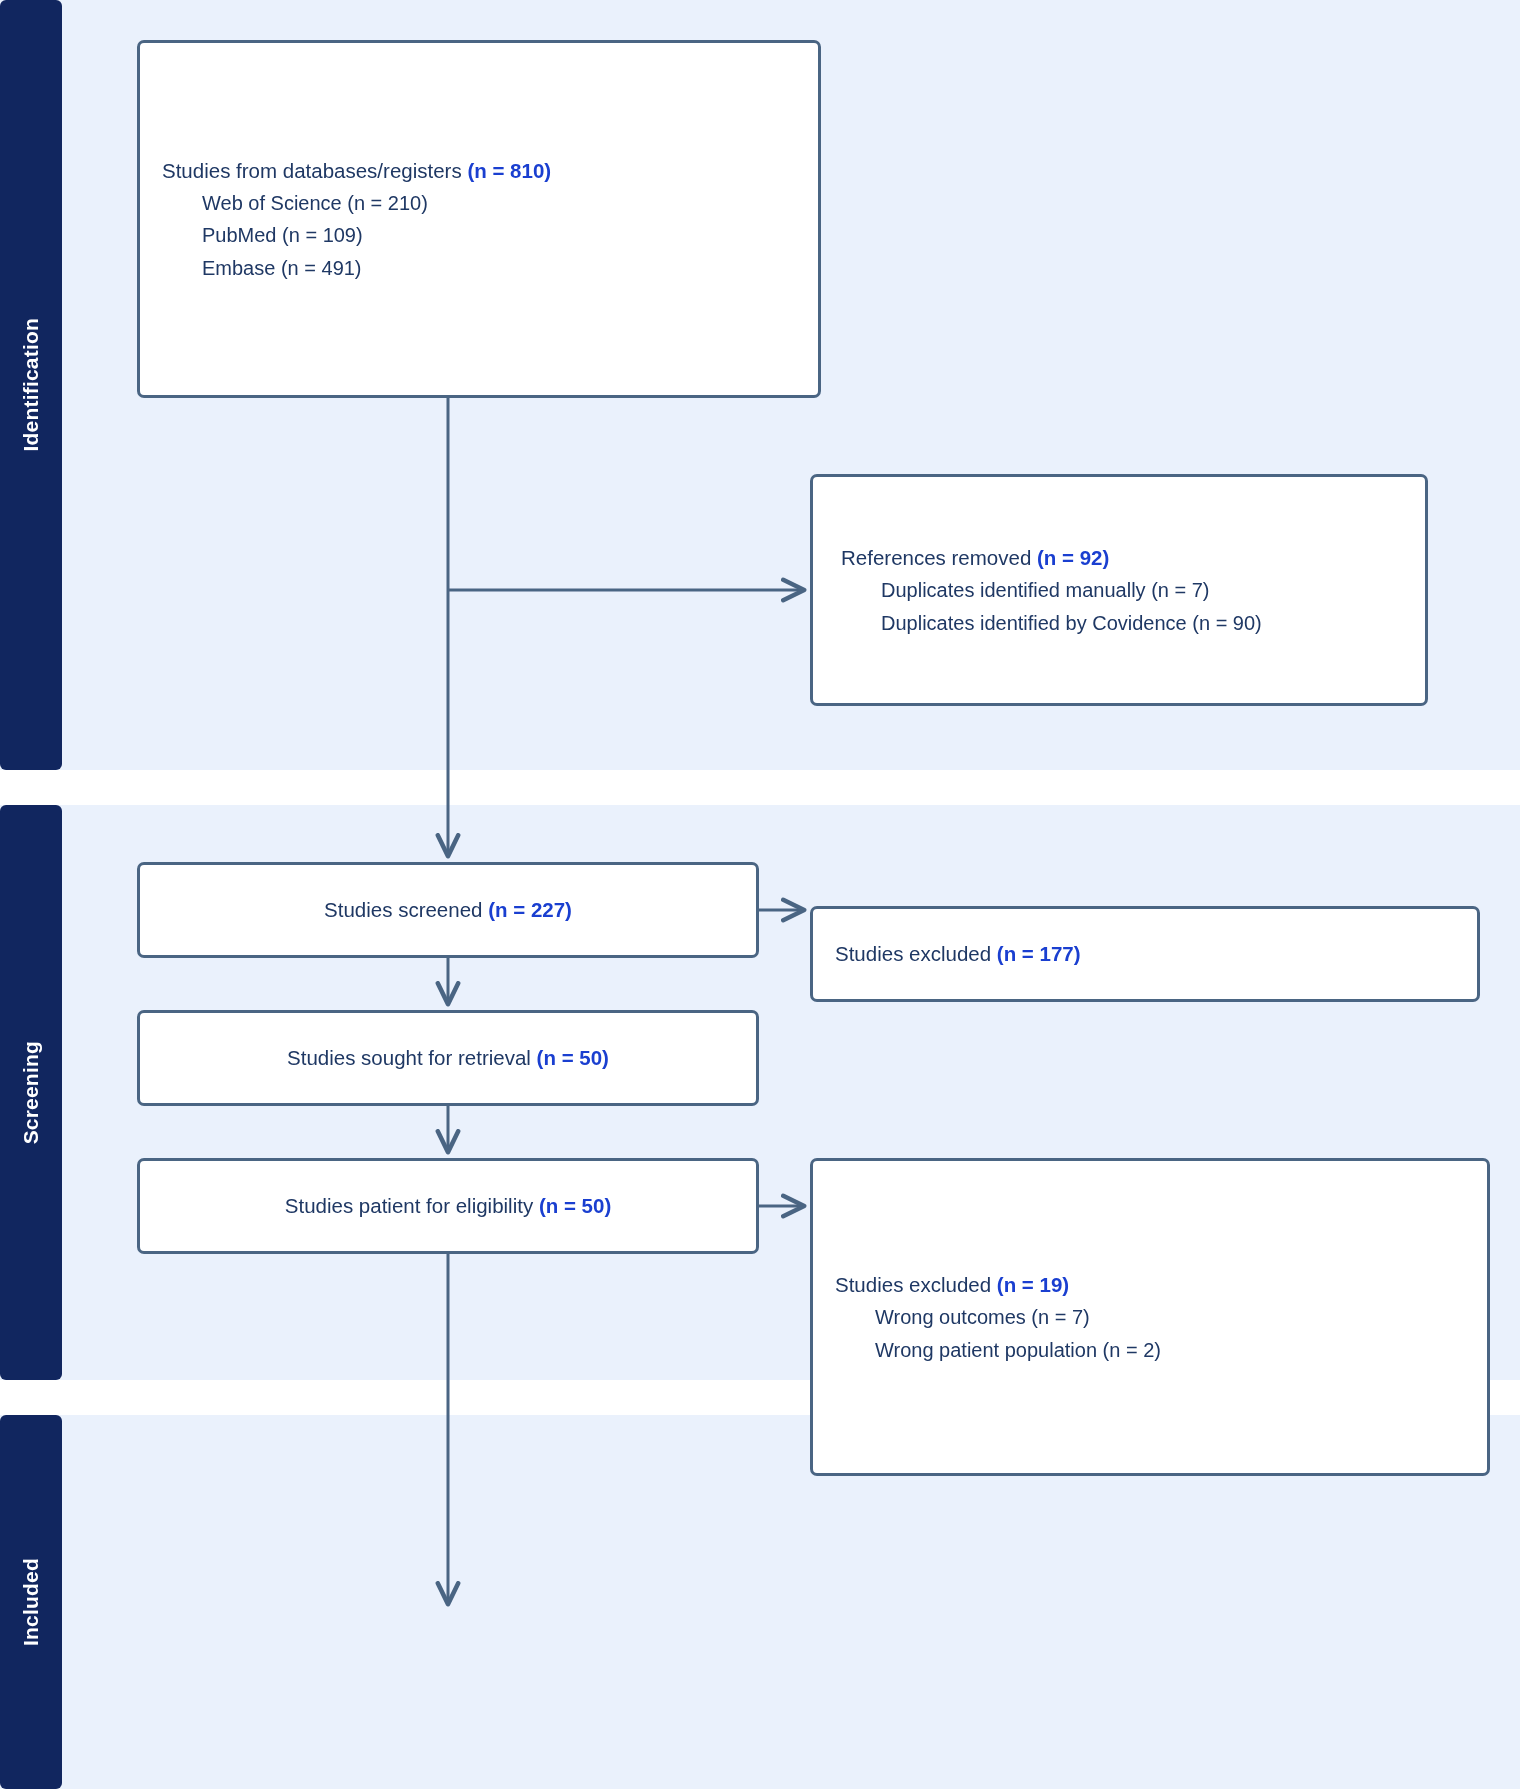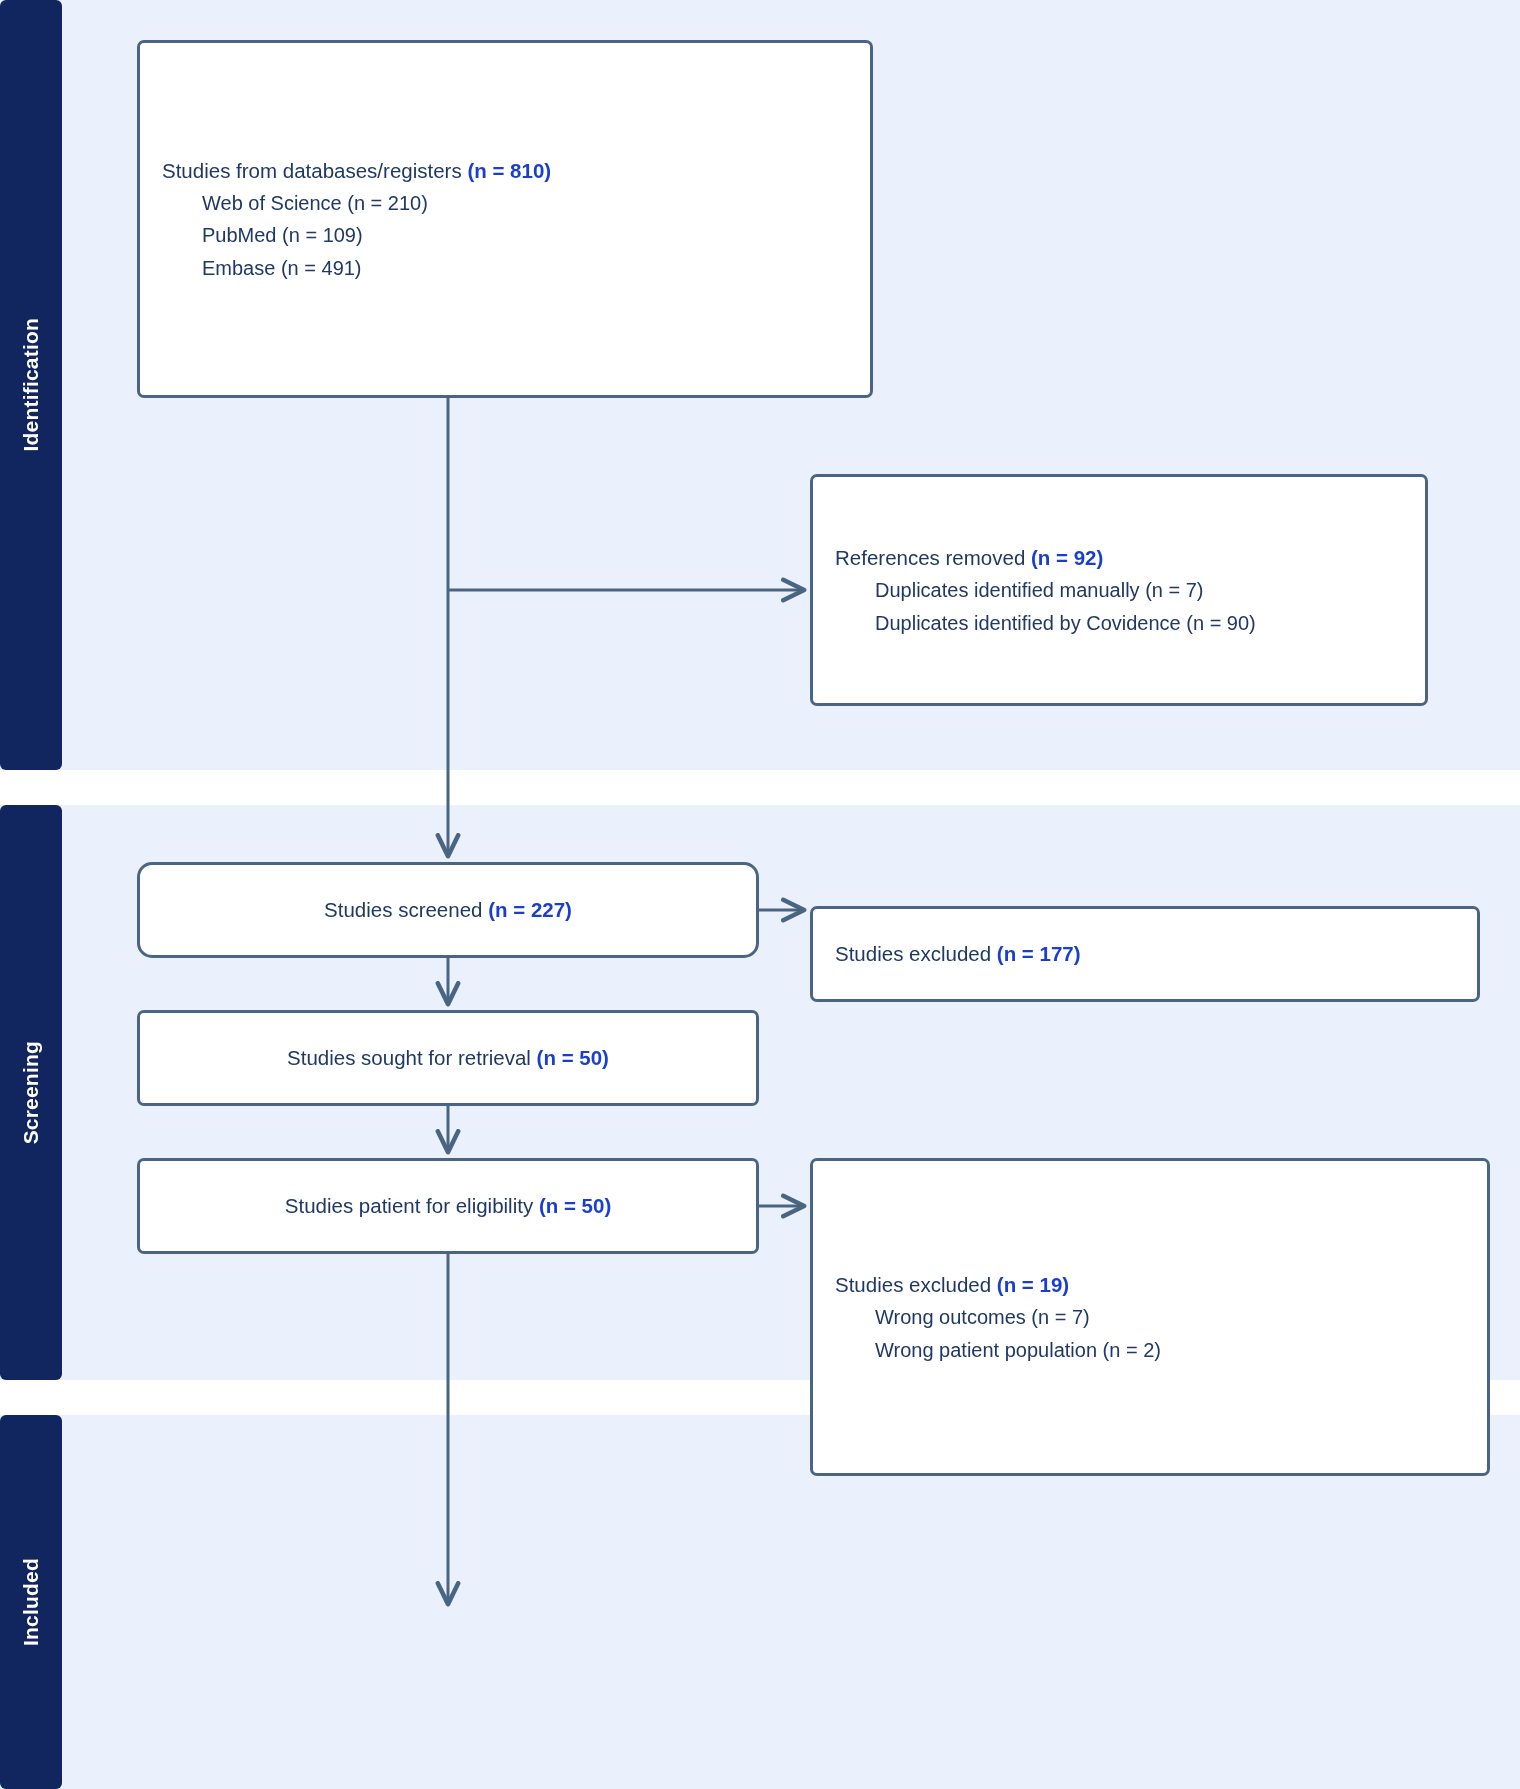--- a/index.html
+++ b/index.html
@@ -76,23 +76,23 @@
     white-space: nowrap;
   }
   .line.head { font-size: 20.5px; }
   .line.sub  { padding-left: 40px; }
   .nbold {
     color: #1a3fd0;
     font-weight: bold;
   }
 
   
-  #node-databases       { left: 137px; top: 40px;   width: 736px; height: 358px; }
-  #node-refs-removed    { left: 810px; top: 474px;  width: 618px; height: 232px; }
-  #node-screened        { left: 137px; top: 862px;  width: 622px; height: 96px; border-radius: 15px;  }
+  #node-databases       { left: 137px; top: 40px;   width: 684px; height: 358px; }
+  #node-refs-removed    { left: 810px; top: 474px;  width: 618px; height: 232px; padding-left: 6px; }
+  #node-screened        { left: 137px; top: 862px;  width: 622px; height: 96px;  }
   #node-excluded-screen { left: 810px; top: 862px;  width: 670px; height: 96px; margin-top: 44px;  }
   #node-sought          { left: 137px; top: 1010px; width: 622px; height: 96px;  }
   #node-assessed        { left: 137px; top: 1158px; width: 622px; height: 96px;  }
   #node-excluded-elig   { left: 810px; top: 1158px; width: 680px; height: 318px; }
   #node-included        { left: 137px; top: 1610px; width: 622px; height: 96px;  }
 
   
   #connectors {
     position: absolute;
     left: 0; top: 0;

